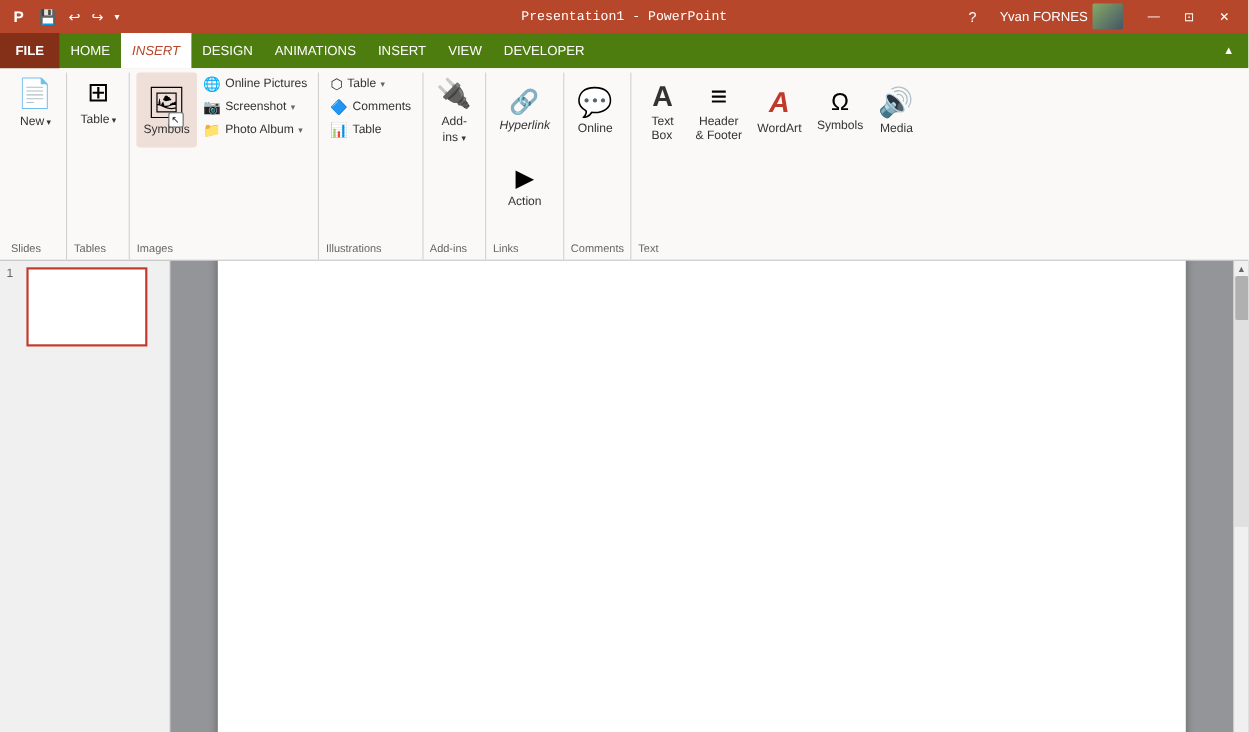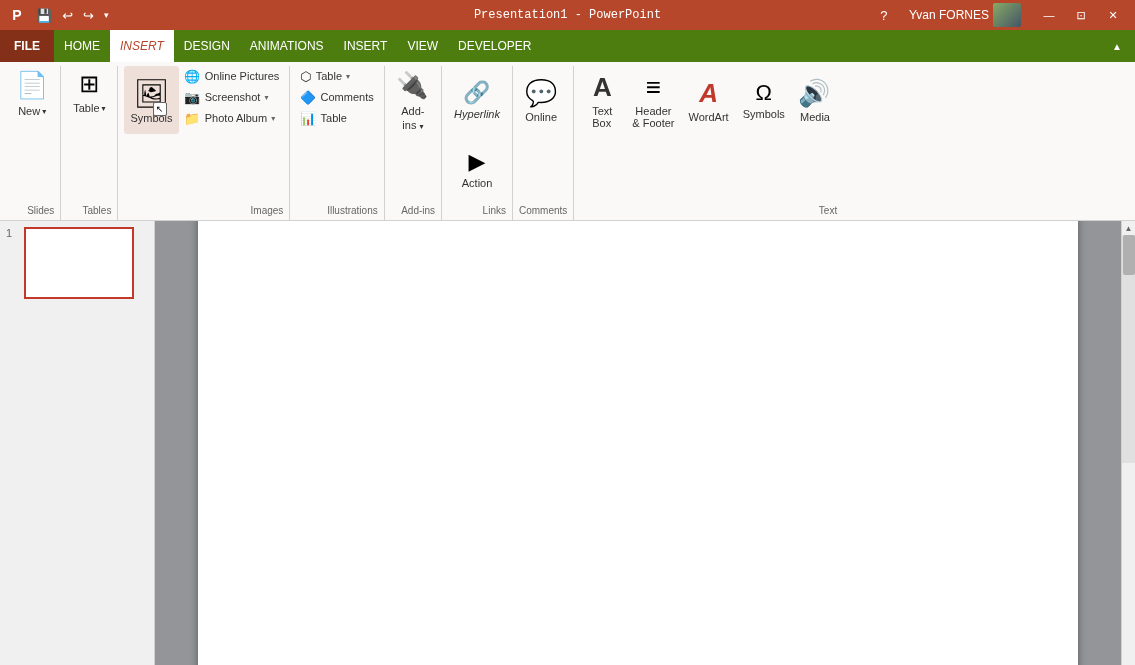--- a/index.html
+++ b/index.html
@@ -73,23 +73,23 @@
     .ribbon-group:last-child { border-right: none; }
     .ribbon-group-content {
       display: flex;
       align-items: flex-start;
       gap: 2px;
       flex: 1;
     }
     .ribbon-group-label {
       font-size: 10px;
       color: #666;
-      text-align: right;
+      text-align: left;
       width: 100%;
-      margin-top: 2px;
+      margin-top: 18px;
       padding-bottom: 2px;
     }
     .ribbon-btn-large {
       display: flex;
       flex-direction: column;
       align-items: center;
       justify-content: center;
       padding: 4px 6px;
       cursor: pointer;
       border-radius: 3px;

